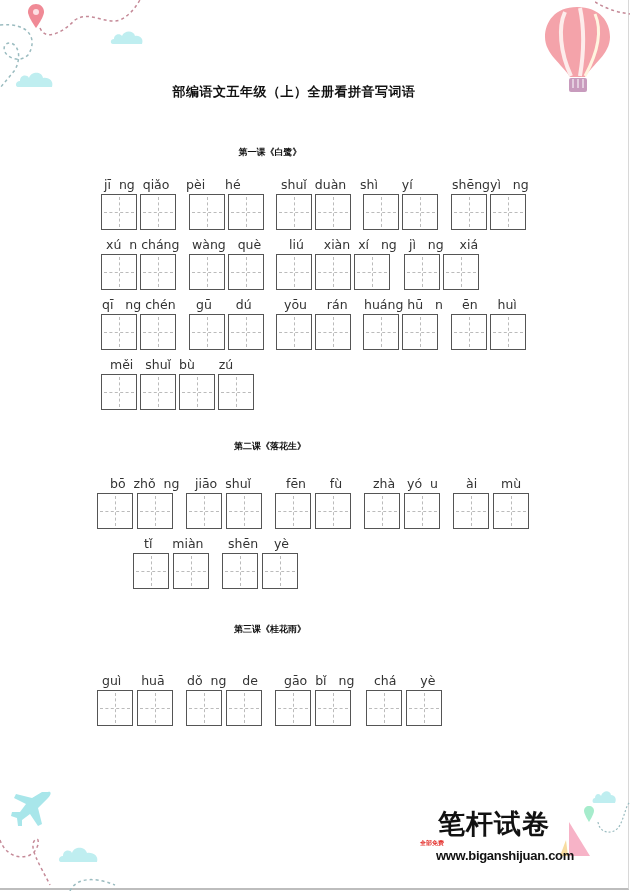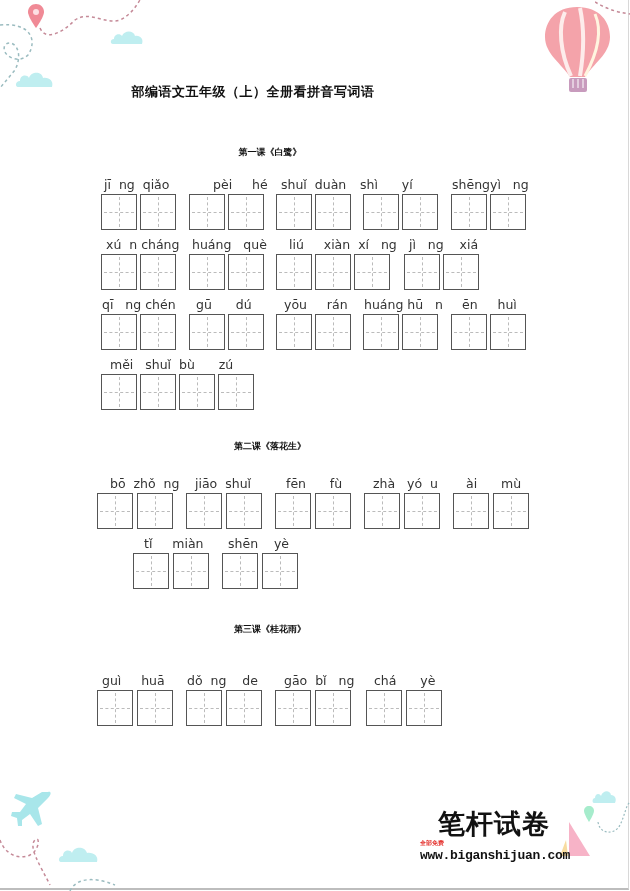--- a/index.html
+++ b/index.html
@@ -11,20 +11,21 @@
   }
   .page-border {
     position:absolute; left:0; top:0; width:628px; height:888px;
     border-right:1px solid #d8d8d8; border-bottom:2px solid #bdbdbd;
     pointer-events:none;
   }
   .title {
     position:absolute; left:0; width:506px; top:83px; text-align:center;
     font-size:13px; font-weight:bold; color:#111; letter-spacing:0.5px;
     font-family: "DejaVu Sans", sans-serif;
+    padding-left: 41px;
   }
   .lesson-title {
     position:absolute; left:0; width:540px; text-align:center;
     font-size:9px; font-weight:bold; color:#111;
   }
   .row { position:absolute; height:60px; }
   .pinyin {
     position:absolute; top:0; font-size:12.5px; color:#333;
     white-space:pre; font-family: "DejaVu Sans", sans-serif;
     text-align:center;
@@ -46,22 +47,22 @@
     position:absolute; left:420px; top:806px; width:150px;
   }
   .logo-main {
     position:absolute; left:18px; top:0; font-size:27px; font-weight:bold;
     color:#111; letter-spacing:1px; font-family: "DejaVu Sans", sans-serif;
   }
   .logo-free {
     position:absolute; left:0; top:33px; font-size:6px; color:#e53935; font-weight:bold;
   }
   .logo-url {
-    position:absolute; left:0; top:42px; font-size:13px; color:#111; font-weight:bold;
-    font-family: Liberation Mono, monospace; letter-spacing:-0.3px;text-align:right;
+    position:absolute; left:16px; top:42px; font-size:13px; color:#111; font-weight:bold;
+    font-family: Liberation Sans, sans-serif; letter-spacing:-0.3px;text-align:right;
   }
 </style>
 </head>
 <body>
 
 <div class="page-border"></div>
 
 <svg class="deco" style="left:0;top:0" width="150" height="100" viewBox="0 0 150 100">
   <path d="M0,25 C30,22 38,40 28,55 C18,65 0,55 5,45 C12,38 25,50 15,70 L0,88" fill="none" stroke="#9bbcc0" stroke-width="1.5" stroke-dasharray="3,3"></path>
   <path d="M40,28 C45,40 60,35 75,20 C90,10 105,25 120,20 C130,15 135,8 140,0" fill="none" stroke="#c58a98" stroke-width="1.5" stroke-dasharray="3,3"></path>
@@ -112,39 +113,39 @@
   <polygon points="0,34 6,18 8,34" fill="#f8dca0"></polygon>
   <polygon points="9,0 30,34 9,34" fill="#f7b3c7"></polygon>
 </svg>
 
 <div class="title">部编语文五年级（上）全册看拼音写词语</div>
 
 <div class="lesson-title" style="top:146px">第一课《白鹭》</div>
 
 <div class="row" style="left:0;top:177px;width:630px;">
   <span class="pinyin" style="left:104px">jī  ng  qiǎo</span>
-  <span class="pinyin" style="left:213px">pèi     hé</span>
+  <span class="pinyin" style="left:186px">pèi     hé</span>
   <span class="pinyin" style="left:281px">shuǐ  duàn</span>
   <span class="pinyin" style="left:360px">shì      yí</span>
   <span class="pinyin" style="left:452px">shēngyì   ng</span>
   <div class="box" style="left:101px;top:17px"></div>
   <div class="box" style="left:140px;top:17px"></div>
   <div class="box" style="left:189px;top:17px"></div>
   <div class="box" style="left:228px;top:17px"></div>
   <div class="box" style="left:276px;top:17px"></div>
   <div class="box" style="left:315px;top:17px"></div>
   <div class="box" style="left:363px;top:17px"></div>
   <div class="box" style="left:402px;top:17px"></div>
   <div class="box" style="left:451px;top:17px"></div>
   <div class="box" style="left:490px;top:17px"></div>
 </div>
 
 <div class="row" style="left:0;top:237px;width:630px;">
   <span class="pinyin" style="left:106px">xú  n cháng</span>
-  <span class="pinyin" style="left:192px">huáng   què</span>
+  <span class="pinyin" style="left:192px">wàng   què</span>
   <span class="pinyin" style="left:289px">liú     xiàn  xí   ng</span>
   <span class="pinyin" style="left:409px">jì   ng    xiá</span>
   <div class="box" style="left:101px;top:17px"></div>
   <div class="box" style="left:140px;top:17px"></div>
   <div class="box" style="left:189px;top:17px"></div>
   <div class="box" style="left:228px;top:17px"></div>
   <div class="box" style="left:276px;top:17px"></div>
   <div class="box" style="left:315px;top:17px"></div>
   <div class="box" style="left:354px;top:17px"></div>
   <div class="box" style="left:404px;top:17px"></div>

